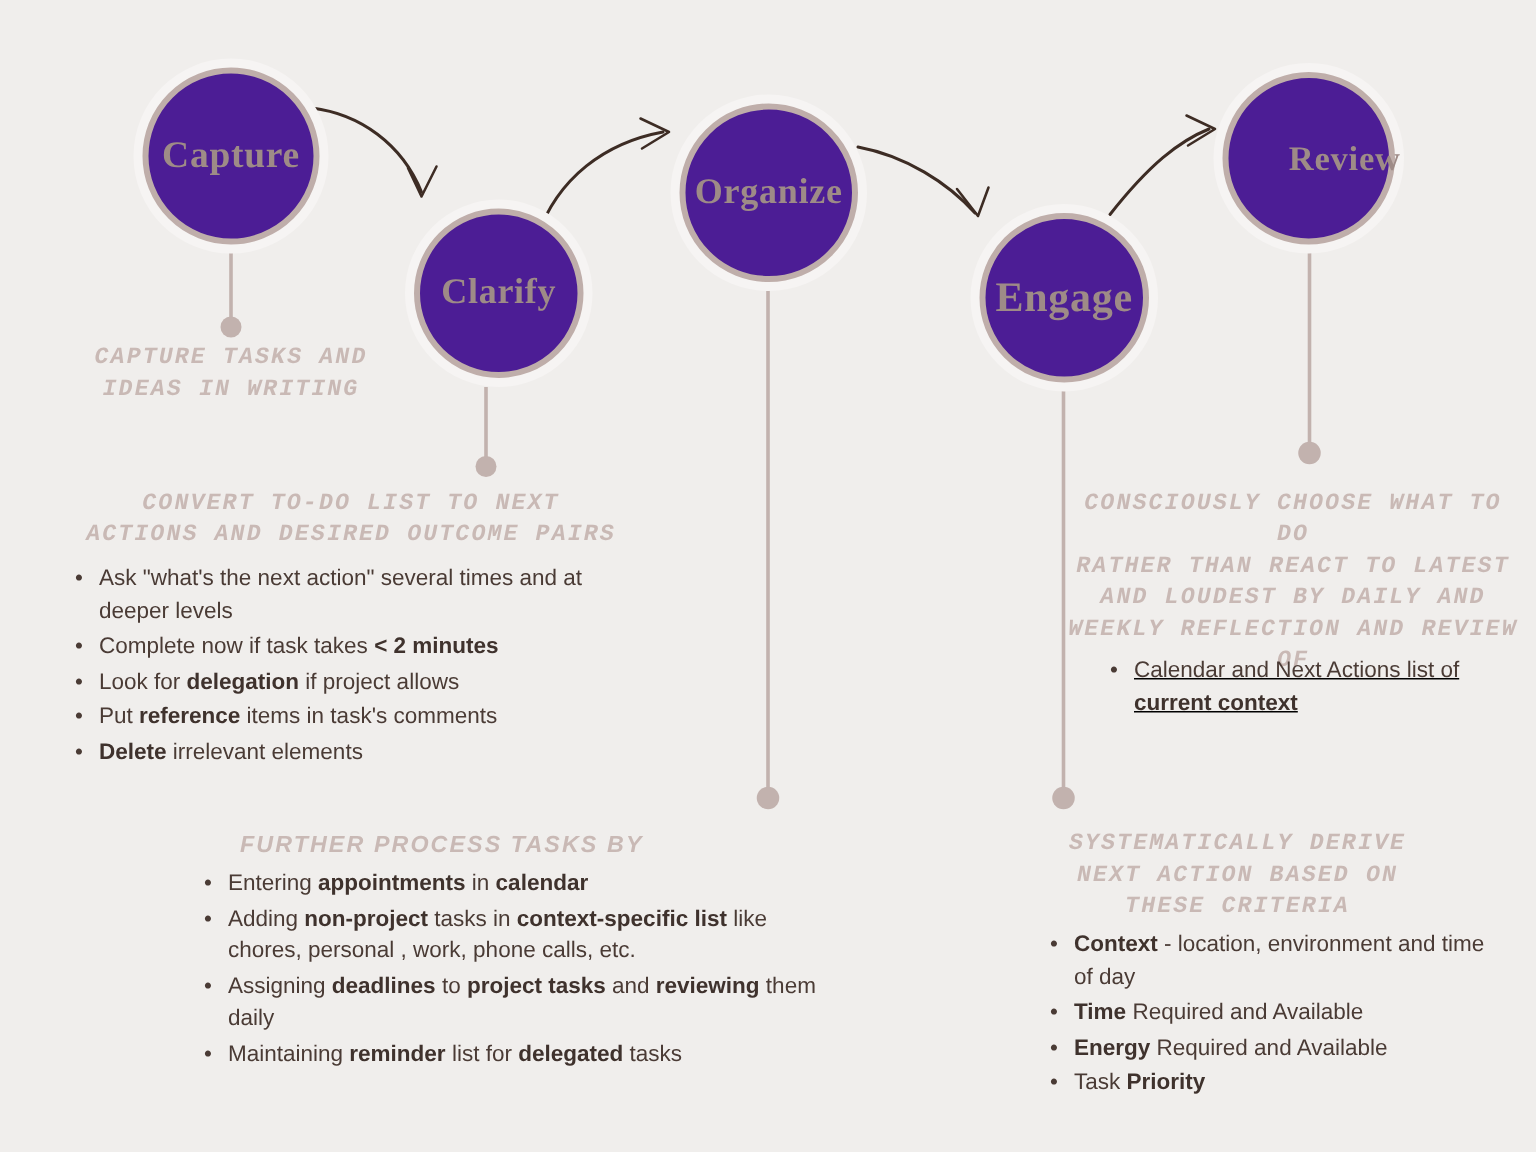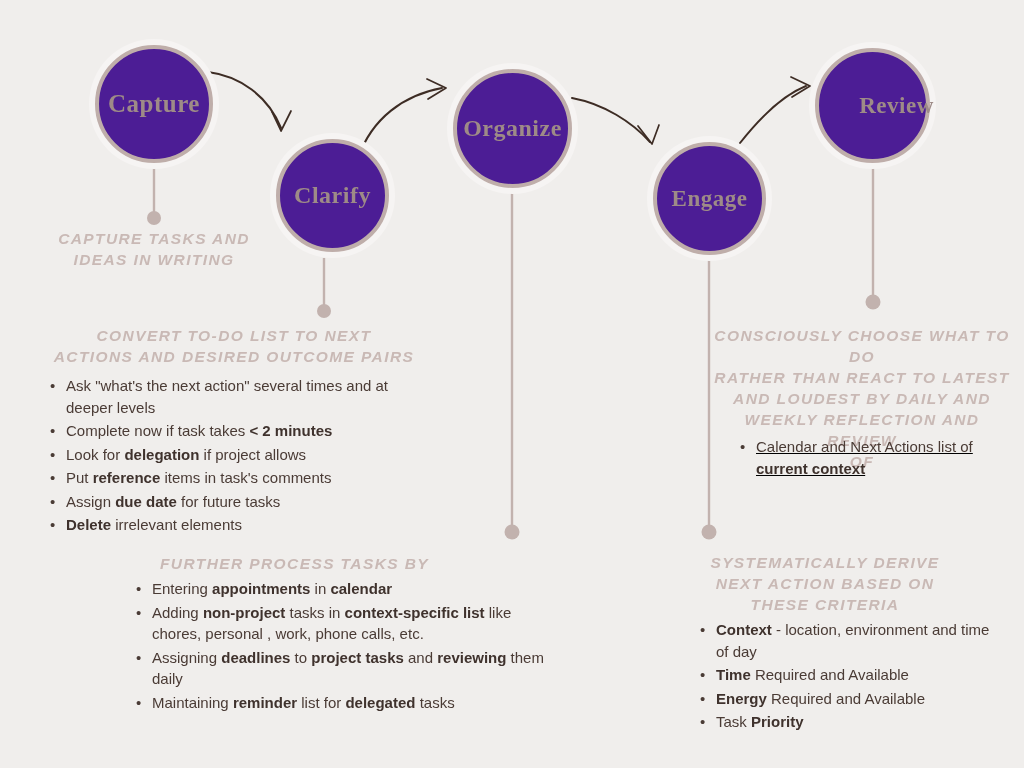--- a/index.html
+++ b/index.html
@@ -39,21 +39,21 @@
     color:#c9b9b5;
     font-family:"Liberation Sans", sans-serif;
     font-weight:700;
     font-style:italic;
     font-size:15.5px;
     line-height:21px;
     letter-spacing:1.4px;
     text-transform:uppercase;
     white-space:pre-line;
   }
-  .heading.c{text-align:center;}
+  .heading.c{text-align:center;font-family:Liberation Mono, monospace;}
   .heading.r{text-align:left;}
 
   
   .blk{position:absolute;}
   ul.bl{
     margin:0;padding:0 0 0 21px;
     list-style:none;
   }
   ul.bl li{
     position:relative;
@@ -115,39 +115,38 @@
 
   <div class="node" style="left:276px;top:139px;width:113px;height:113px;">
     <span class="node-label" style="font-size:24px;">Clarify</span>
   </div>
 
   <div class="node" style="left:453px;top:69px;width:119px;height:119px;">
     <span class="node-label" style="font-size:24px;">Organize</span>
   </div>
 
   <div class="node" style="left:653px;top:142px;width:113px;height:113px;">
-    <span class="node-label" style="font-size:23px;">Engage</span>
+    <span class="node-label" style="font-size:28px;">Engage</span>
   </div>
 
   <div class="node" style="left:815px;top:48px;width:115px;height:115px;">
     <span class="node-label" style="font-size:23px;margin-left:48px;">Review</span>
   </div>
 
   <div class="heading c" style="left:54px;top:228px;width:200px;">CAPTURE TASKS AND
 IDEAS IN WRITING</div>
 
   <div class="heading c" style="left:48px;top:325px;width:372px;">CONVERT TO-DO LIST TO NEXT
 ACTIONS AND DESIRED OUTCOME PAIRS</div>
   <div class="blk" style="left:45px;top:375px;width:370px;">
     <ul class="bl">
         <li><span>Ask "what's the next action" several times and at deeper levels</span></li>
         <li><span>Complete now if task takes </span><b>&lt; 2 minutes</b></li>
         <li><span>Look for </span><b>delegation</b><span> if project allows</span></li>
         <li><span>Put </span><b>reference</b><span> items in task's comments</span></li>
-        <li><span>Assign </span><b>due date</b><span> for future tasks</span></li>
         <li><b>Delete</b><span> irrelevant elements</span></li>
       </ul>
   </div>
 
   <div class="heading r" style="left:160px;top:553px;width:362px;">FURTHER PROCESS TASKS BY</div>
   <div class="blk" style="left:131px;top:578px;width:420px;">
     <ul class="bl">
         <li><span>Entering </span><b>appointments</b><span> in </span><b>calendar</b></li>
         <li><span>Adding </span><b>non-project</b><span> tasks in </span><b>context-specific list</b><span> like chores, personal , work, phone calls, etc.</span></li>
         <li><span>Assigning </span><b>deadlines</b><span> to </span><b>project tasks</b><span> and </span><b>reviewing</b><span> them daily</span></li>

